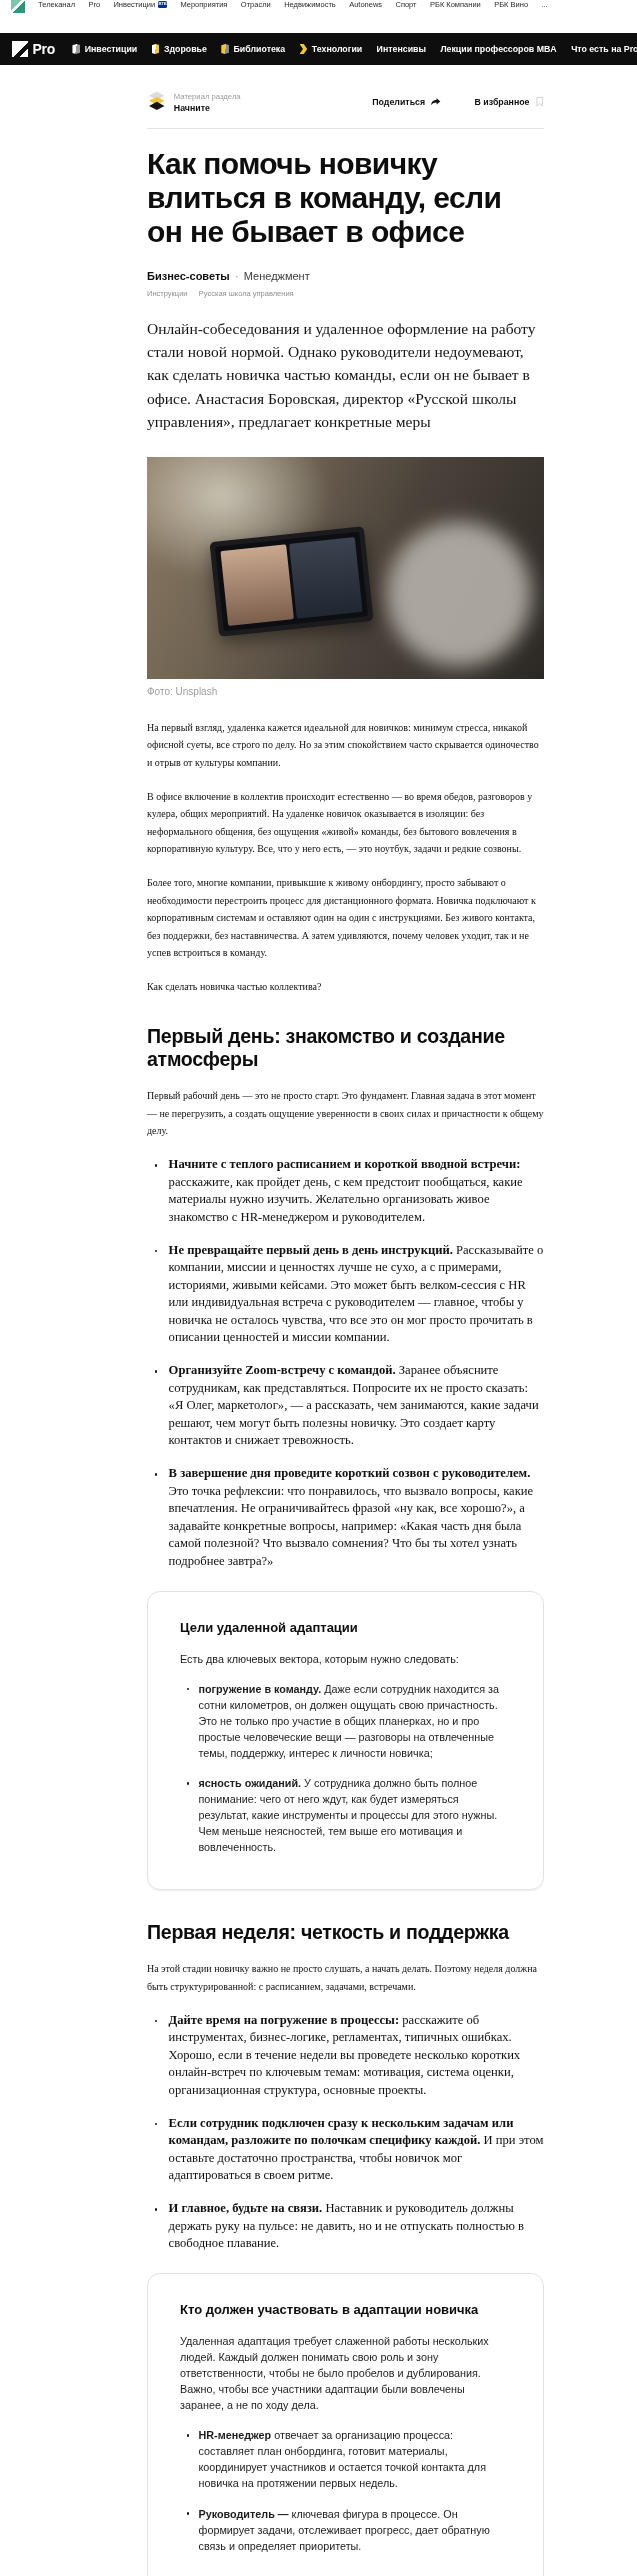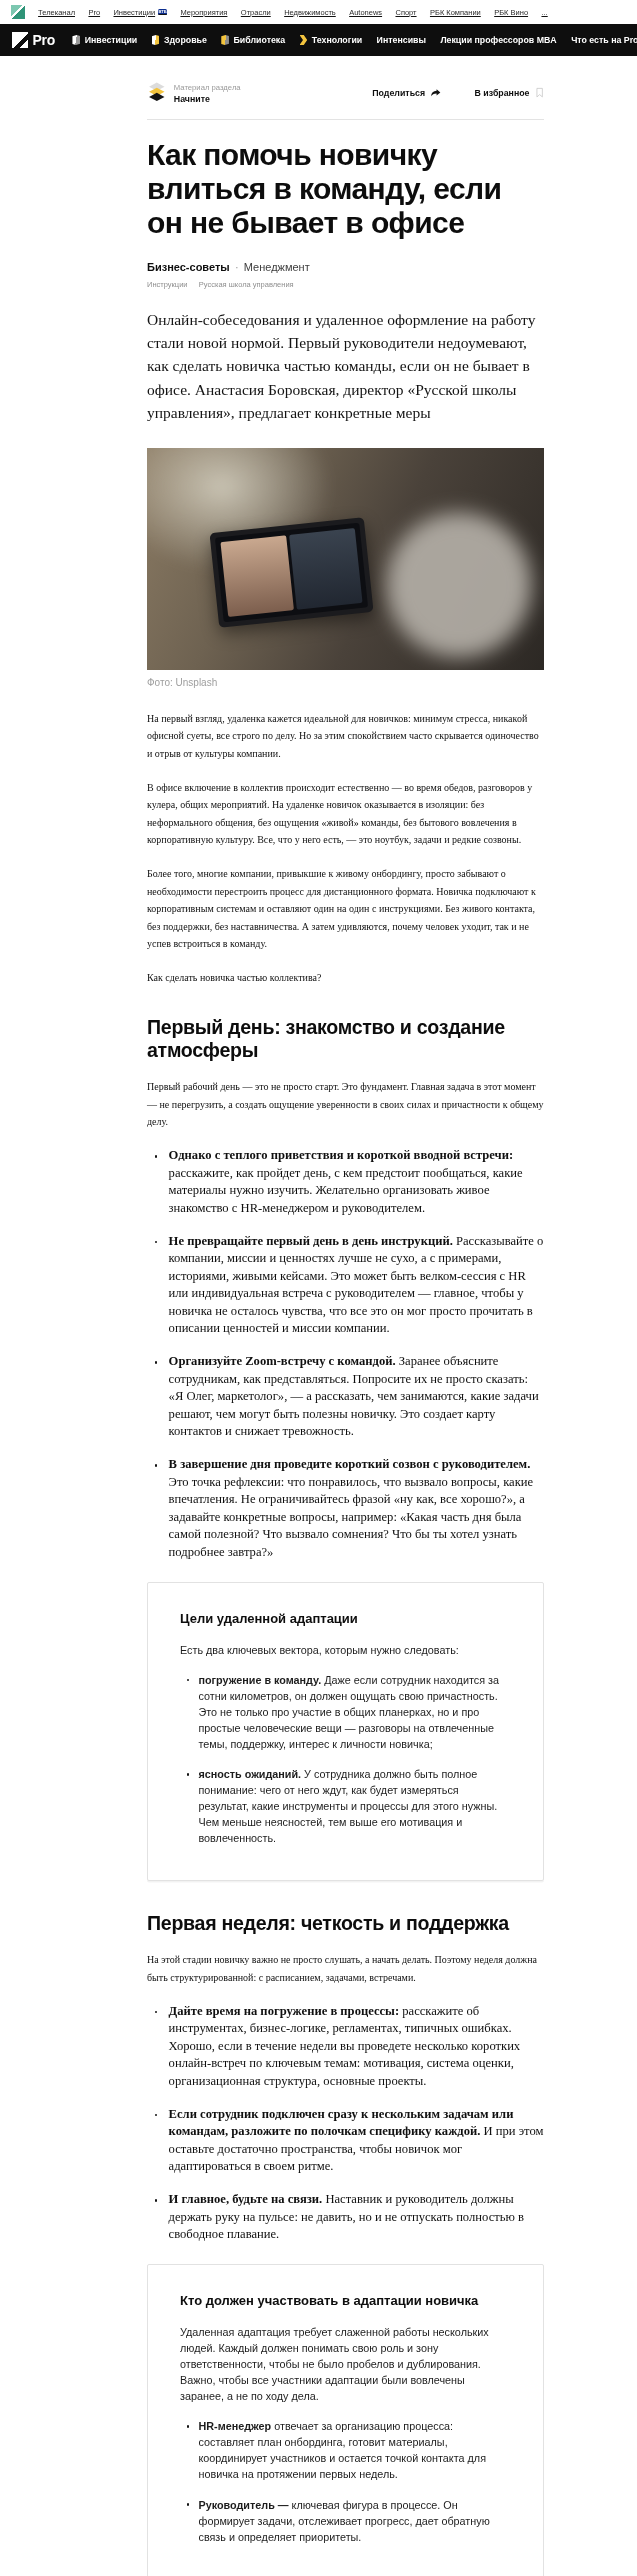--- a/index.html
+++ b/index.html
@@ -1,20 +1,20 @@
 <!DOCTYPE html>
 <html lang="ru" style="font-size:8.2px"><head>
 <meta charset="utf-8">
 <style>
   html,body{margin:0;padding:0;background:#fff;color:#111;}
   body{font-family:"Liberation Sans",sans-serif;width:638px;}
   a{text-decoration:none;color:inherit;cursor:pointer;}
 
   
-  .top-nav{display:flex;align-items:center;gap:13.4px;height:24px;padding:0 11.3px;background:#fff;text-decoration:underline;}
+  .top-nav{display:flex;align-items:flex-start;gap:13.4px;height:33px;padding:0 11.3px;background:#fff;}
   .logo-sq{width:13.4px;height:13.4px;display:block;background:linear-gradient(135deg,#7cc7b0 0 40%,#ffffff 40% 52%,#2f9478 52% 100%);}
   .tn-items{display:flex;gap:13.4px;align-items:center;font-size:7.5px;color:#2b2b2b;}
   .tn-item{display:flex;align-items:center;gap:3.1px;white-space:nowrap;}
   .vtb{background:#0b2d8f;color:#fff;font-size:4.1px;font-weight:700;width:8.8px;height:6.7px;border-radius:1.5px;display:inline-flex;align-items:center;justify-content:center;line-height:1;}
 
   
   .pro-nav{background:#0e0e0e;height:32px;display:flex;align-items:center;gap:17.5px;padding:0 12.4px;}
   .pro-logo{display:flex;align-items:center;gap:4.6px;color:#fff;font-weight:700;font-size:14px;letter-spacing:-0.3px;}
   .pro-badge{width:15.5px;height:15.5px;background:linear-gradient(135deg,#ffffff 0 55%,#0e0e0e 55% 72%,#ffffff 72%);display:inline-block;}
   .pn-items{display:flex;gap:14.4px;align-items:center;color:#fff;font-weight:700;font-size:8.8px;}
@@ -54,21 +54,21 @@
   .t2{background:linear-gradient(180deg,#3a434f,#212731);}
   .credit{color:#9e9e9e;font-size:10px;margin:7.2px 0 21.6px;}
 
   
   .article-body p.serif{font-family:"Liberation Serif",serif;font-size:10px;line-height:17.5px;margin:0 0 16.5px;color:#101010;}
   h2.section{font-size:19.6px;font-weight:800;letter-spacing:-0.3px;line-height:1.2;margin:29px 0 15.5px;color:#0d0d0d;}
   ul.serif-list{list-style:none;padding:0;margin:2.1px 0 20.6px;}
   ul.serif-list li{font-family:"Liberation Serif",serif;font-size:12.6px;line-height:17.5px;color:#101010;padding-left:21.6px;position:relative;margin-bottom:15.5px;}
   ul.serif-list li::before{content:"";width:2.6px;height:2.6px;border-radius:50%;background:#141414;position:absolute;left:7.7px;top:7.7px;}
 
-  .info-box{border:0.5px solid #e2e2e2;border-radius:2px;box-shadow:0 1.5px 0 rgba(0,0,0,.05);padding:28px 32px 19.6px;margin:12.4px 0 31px;}
+  .info-box{border:0.5px solid #e2e2e2;border-radius:13px;box-shadow:0 1.5px 0 rgba(0,0,0,.05);padding:28px 32px 19.6px;margin:12.4px 0 31px;}
   .info-box .box-title{font-weight:700;font-size:13px;margin-bottom:15.5px;color:#0e0e0e;}
   .info-box p{font-size:10.8px;line-height:16px;margin:0 0 14.4px;color:#1d1d1d;}
   ul.box-list{list-style:none;padding:0;margin:0;}
   ul.box-list li{font-size:10.8px;line-height:16px;color:#1d1d1d;padding-left:18.5px;position:relative;margin-bottom:14.4px;}
   ul.box-list li::before{content:"";width:2.6px;height:2.6px;border-radius:50%;background:#141414;position:absolute;left:6.7px;top:6.7px;}
 </style>
 </head>
 <body>
 
 <header class="top-nav" data-name="top-nav">
@@ -163,21 +163,21 @@
     <h1 data-name="article-title">Как помочь новичку влиться в команду, если он не бывает в офисе</h1>
     <div class="meta" data-name="article-meta">
       <a class="cat" data-name="category-link">Бизнес-советы</a>
       <span class="dot" data-name="meta-separator">·</span>
       <a class="subcat" data-name="subcategory-link">Менеджмент</a>
     </div>
     <div class="tags" data-name="article-tags">
         <a class="tag" data-name="tag-link">Инструкции</a>
         <a class="tag" data-name="tag-link">Русская школа управления</a>
       </div>
-    <p class="lead" data-name="article-lead">Онлайн-собеседования и удаленное оформление на работу стали новой нормой. Первый руководители недоумевают, как сделать новичка частью команды, если он не бывает в офисе. Анастасия Боровская, директор «Русской школы управления», предлагает конкретные меры</p>
+    <p class="lead" data-name="article-lead">Онлайн-собеседования и удаленное оформление на работу стали новой нормой. Однако руководители недоумевают, как сделать новичка частью команды, если он не бывает в офисе. Анастасия Боровская, директор «Русской школы управления», предлагает конкретные меры</p>
   </div>
 
   <figure class="hero" data-name="hero-image">
     <div class="h-light" data-name="hero-window-light"></div>
     <div class="h-person" data-name="hero-person-silhouette"></div>
     <div class="h-laptop" data-name="hero-laptop">
       <div class="h-screen" data-name="hero-laptop-screen">
         <div class="tile t1" data-name="hero-videocall-tile"></div>
         <div class="tile t2" data-name="hero-videocall-tile"></div>
       </div>
@@ -186,21 +186,21 @@
   <div class="credit" data-name="photo-credit">Фото: Unsplash</div>
 
   <main class="article-body" data-name="article-body">
       <p class="serif" data-name="article-paragraph">На первый взгляд, удаленка кажется идеальной для новичков: минимум стресса, никакой офисной суеты, все строго по делу. Но за этим спокойствием часто скрывается одиночество и отрыв от культуры компании.</p>
       <p class="serif" data-name="article-paragraph">В офисе включение в коллектив происходит естественно — во время обедов, разговоров у кулера, общих мероприятий. На удаленке новичок оказывается в изоляции: без неформального общения, без ощущения «живой» команды, без бытового вовлечения в корпоративную культуру. Все, что у него есть, — это ноутбук, задачи и редкие созвоны.</p>
       <p class="serif" data-name="article-paragraph">Более того, многие компании, привыкшие к живому онбордингу, просто забывают о необходимости перестроить процесс для дистанционного формата. Новичка подключают к корпоративным системам и оставляют один на один с инструкциями. Без живого контакта, без поддержки, без наставничества. А затем удивляются, почему человек уходит, так и не успев встроиться в команду.</p>
       <p class="serif" data-name="article-paragraph">Как сделать новичка частью коллектива?</p>
       <h2 class="section" data-name="section-heading">Первый день: знакомство и создание атмосферы</h2>
       <p class="serif" data-name="article-paragraph">Первый рабочий день — это не просто старт. Это фундамент. Главная задача в этот момент — не перегрузить, а создать ощущение уверенности в своих силах и причастности к общему делу.</p>
       <ul class="serif-list" data-name="bullet-list">
-        <li data-name="bullet-item"><b data-name="bullet-lead">Однако с теплого приветствия и короткой вводной встречи:</b> расскажите, как пройдет день, с кем предстоит пообщаться, какие материалы нужно изучить. Желательно организовать живое знакомство с HR-менеджером и руководителем.</li>
+        <li data-name="bullet-item"><b data-name="bullet-lead">Начните с теплого расписанием и короткой вводной встречи:</b> расскажите, как пройдет день, с кем предстоит пообщаться, какие материалы нужно изучить. Желательно организовать живое знакомство с HR-менеджером и руководителем.</li>
         <li data-name="bullet-item"><b data-name="bullet-lead">Не превращайте первый день в день инструкций.</b> Рассказывайте о компании, миссии и ценностях лучше не сухо, а с примерами, историями, живыми кейсами. Это может быть велком-сессия с HR или индивидуальная встреча с руководителем — главное, чтобы у новичка не осталось чувства, что все это он мог просто прочитать в описании ценностей и миссии компании.</li>
         <li data-name="bullet-item"><b data-name="bullet-lead">Организуйте Zoom-встречу с командой.</b> Заранее объясните сотрудникам, как представляться. Попросите их не просто сказать: «Я Олег, маркетолог», — а рассказать, чем занимаются, какие задачи решают, чем могут быть полезны новичку. Это создает карту контактов и снижает тревожность.</li>
         <li data-name="bullet-item"><b data-name="bullet-lead">В завершение дня проведите короткий созвон с руководителем.</b> Это точка рефлексии: что понравилось, что вызвало вопросы, какие впечатления. Не ограничивайтесь фразой «ну как, все хорошо?», а задавайте конкретные вопросы, например: «Какая часть дня была самой полезной? Что вызвало сомнения? Что бы ты хотел узнать подробнее завтра?»</li>
       </ul>
       <aside class="info-box" data-name="info-box">
         <div class="box-title" data-name="info-box-title">Цели удаленной адаптации</div>
         <p data-name="info-box-intro">Есть два ключевых вектора, которым нужно следовать:</p>
         <ul class="box-list" data-name="info-box-list">
           <li data-name="info-box-item"><b data-name="info-box-item-lead">погружение в команду.</b> Даже если сотрудник находится за сотни километров, он должен ощущать свою причастность. Это не только про участие в общих планерках, но и про простые человеческие вещи — разговоры на отвлеченные темы, поддержку, интерес к личности новичка;</li>
           <li data-name="info-box-item"><b data-name="info-box-item-lead">ясность ожиданий.</b> У сотрудника должно быть полное понимание: чего от него ждут, как будет измеряться результат, какие инструменты и процессы для этого нужны. Чем меньше неясностей, тем выше его мотивация и вовлеченность.</li>

